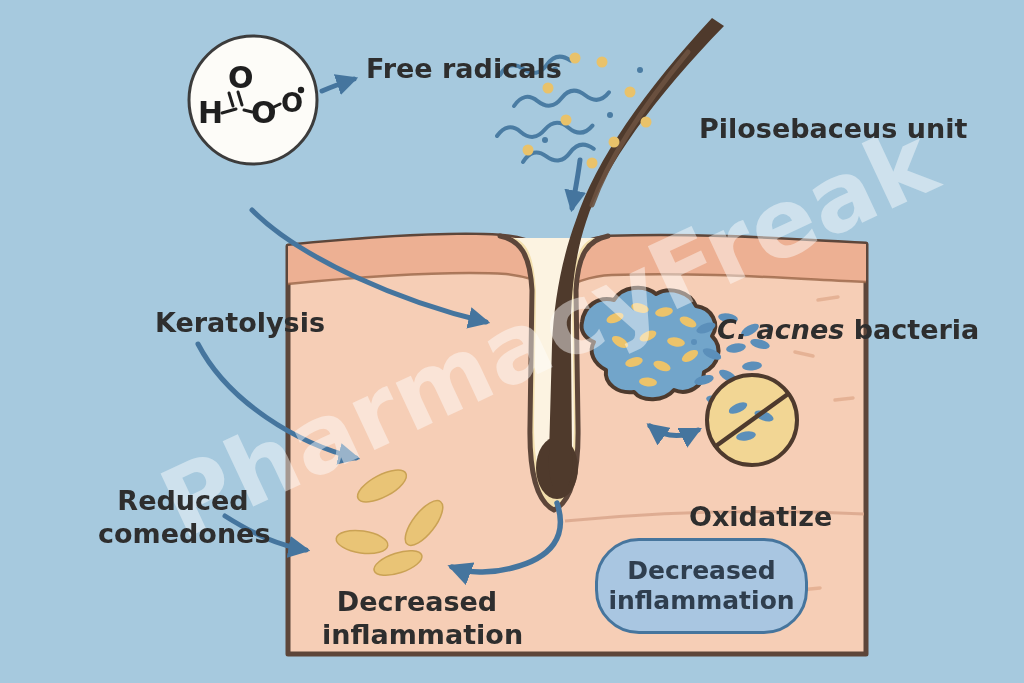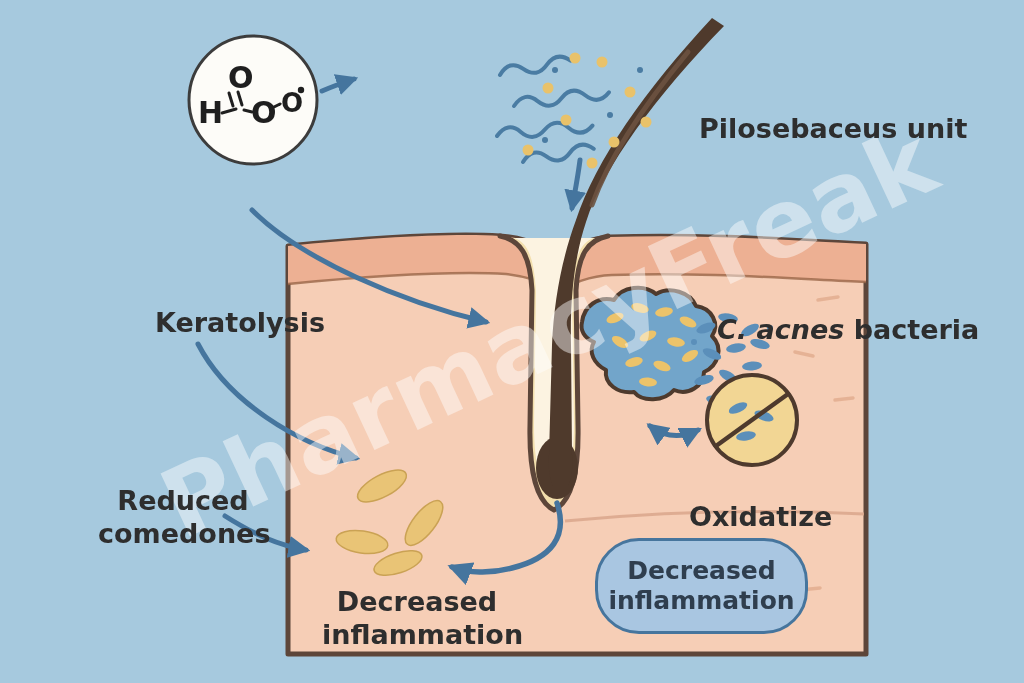--- a/index.html
+++ b/index.html
@@ -182,20 +182,21 @@
       <path d="M322,91 C336,85 345,82 354,79" marker-end="url(#ah)"></path>
       <path d="M580,160 C578,176 575,192 572,208" marker-end="url(#ah)"></path>
       <path d="M252,210 C302,260 402,302 486,322" marker-end="url(#ah)"></path>
       <path d="M198,344 C228,402 298,444 356,458" marker-end="url(#ah)"></path>
       <path d="M225,516 C255,535 278,545 306,550" marker-end="url(#ah)"></path>
       <path d="M650,426 C666,438 682,438 698,430" marker-start="url(#ah)" marker-end="url(#ah)"></path>
       <path d="M557,503 C568,536 552,558 512,568 C490,574 468,573 452,567" stroke-width="5.5" marker-end="url(#ah)"></path>
     </g>
   </svg>
 
+  <div class="label" style="left:366px;top:53px;">Free radicals</div>
 
   <div class="label" style="left:699px;top:113px;">Pilosebaceus unit</div>
 
 
   <div class="label" style="left:111px;top:307px;margin-left:44px;">Keratolysis</div>
 
   <div class="label center" style="left:98px;top:445px;width:170px;margin-top:40px;">Reduced
 comedones</div>
 
   <div class="label center" style="left:322px;top:586px;width:190px;">Decreased

